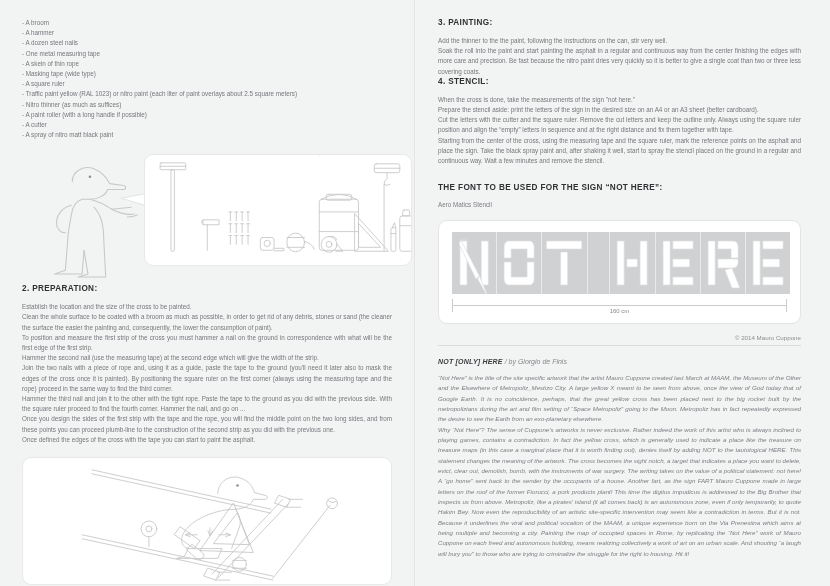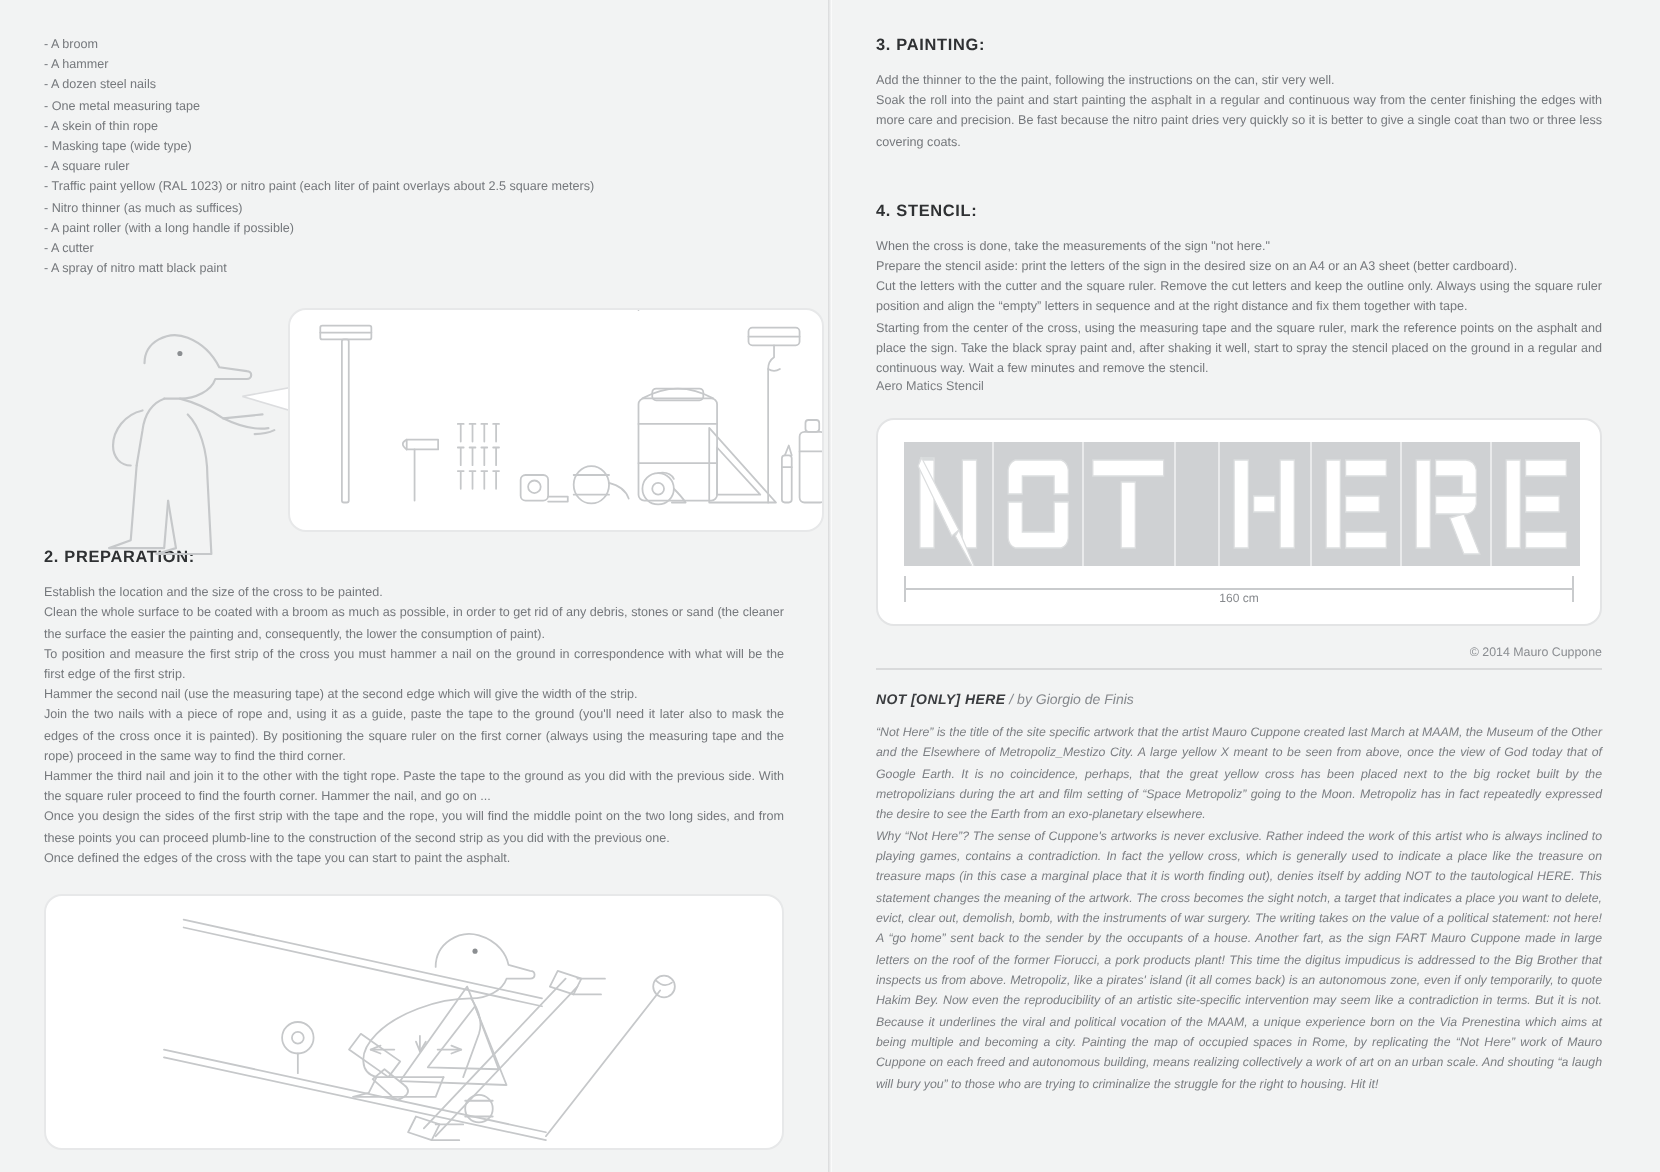--- a/index.html
+++ b/index.html
@@ -176,21 +176,21 @@
             <path d="M250.5 74 l2 -5 l1.5 5"></path>
 
             <rect x="258" y="62" width="13" height="36" rx="2.5"></rect>
             <rect x="261" y="56" width="7" height="6" rx="1.5"></rect>
             <path d="M258 72 h13"></path>
           </g>
         </svg>
       </div>
     </div>
 
-    <h2 class="sec" style="margin-top:0;">2. PREPARATION:</h2>
+    <h2 class="sec" style="margin-top:10px;">2. PREPARATION:</h2>
 
     <div class="body-txt">
       <div>Establish the location and the size of the cross to be painted.</div>
       <div>Clean the whole surface to be coated with a broom as much as possible, in order to get rid of any debris, stones or sand (the cleaner the surface the easier the painting and, consequently, the lower the consumption of paint).</div>
       <div>To position and measure the first strip of the cross you must hammer a nail on the ground in correspondence with what will be the first edge of the first strip.</div>
       <div>Hammer the second nail (use the measuring tape) at the second edge which will give the width of the strip.</div>
       <div>Join the two nails with a piece of rope and, using it as a guide, paste the tape to the ground (you'll need it later also to mask the edges of the cross once it is painted). By positioning the square ruler on the first corner (always using the measuring tape and the rope) proceed in the same way to find the third corner.</div>
       <div>Hammer the third nail and join it to the other with the tight rope. Paste the tape to the ground as you did with the previous side. With the square ruler proceed to find the fourth corner. Hammer the nail, and go on ...</div>
       <div>Once you design the sides of the first strip with the tape and the rope, you will find the middle point on the two long sides, and from these points you can proceed plumb-line to the construction of the second strip as you did with the previous one.</div>
       <div>Once defined the edges of the cross with the tape you can start to paint the asphalt.</div>
@@ -247,28 +247,29 @@
   </div>
 
   <div class="inner" style="left:416px;width:407px;">
 
     <h2 class="sec">3. PAINTING:</h2>
     <div class="body-txt">
       <div>Add the thinner to the the paint, following the instructions on the can, stir very well.</div>
       <div>Soak the roll into the paint and start painting the asphalt in a regular and continuous way from the center finishing the edges with more care and precision. Be fast because the nitro paint dries very quickly so it is better to give a single coat than two or three less covering coats.</div>
     </div>
 
-    <h2 class="sec" style="margin-top:24px;">4. STENCIL:</h2>
+    <h2 class="sec" style="margin-top:0;">4. STENCIL:</h2>
     <div class="body-txt">
       <div>When the cross is done, take the measurements of the sign "not here."</div>
       <div>Prepare the stencil aside: print the letters of the sign in the desired size on an A4 or an A3 sheet (better cardboard).</div>
       <div>Cut the letters with the cutter and the square ruler. Remove the cut letters and keep the outline only. Always using the square ruler position and align the “empty” letters in sequence and at the right distance and fix them together with tape.</div>
       <div>Starting from the center of the cross, using the measuring tape and the square ruler, mark the reference points on the asphalt and place the sign. Take the black spray paint and, after shaking it well, start to spray the stencil placed on the ground in a regular and continuous way. Wait a few minutes and remove the stencil.</div>
     </div>
 
+    <h2 class="sec" style="margin-top:17px;">THE FONT TO BE USED FOR THE SIGN “NOT HERE”:</h2>
     <p class="notehere-label">Aero Matics Stencil</p>
 
     <div class="stencil-box" style="margin-top:12px;height:104px;padding:11px 13px 6px 13px;">
 
       <div class="stencil-row" style="height:62px;">
 
         <div class="st-cell" style="width:13.2%;">
           <svg viewBox="0 0 50 62" preserveAspectRatio="none">
             <g fill="#ffffff" stroke="#dcdedf" stroke-width="0.7">
               <path d="M9 8 h8 v6 l-0.2 0 v-6 z"></path>

